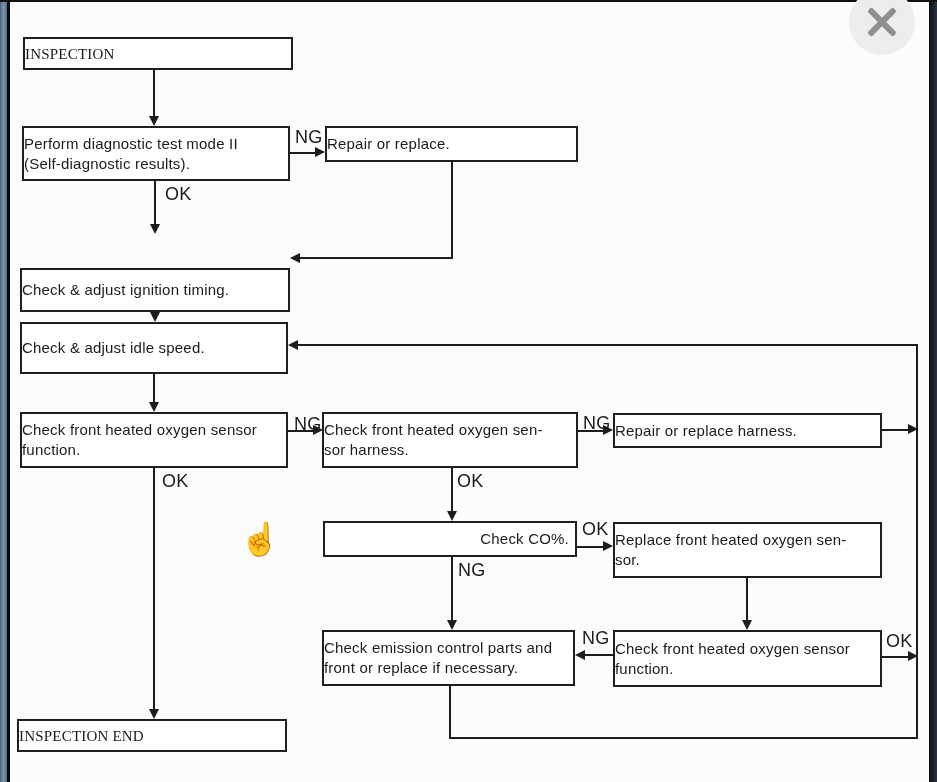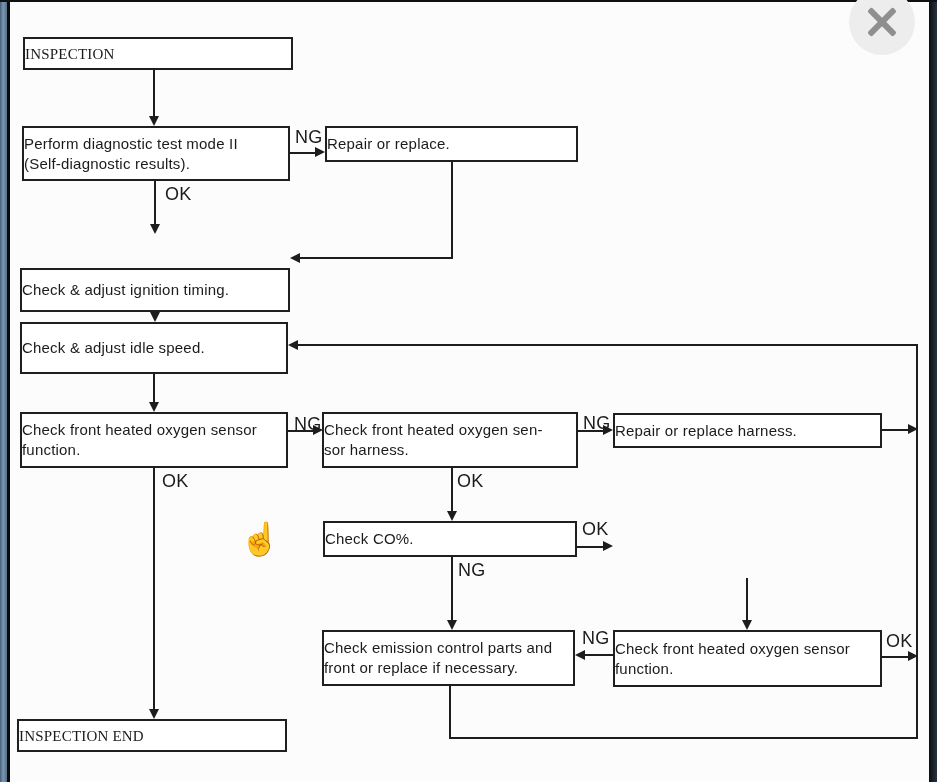--- a/index.html
+++ b/index.html
@@ -77,24 +77,28 @@
 
   <div class="node pad" style="left:613px;top:413px;width:269px;height:35px;">
     <span>Repair or replace harness.</span>
   </div>
 
   <div class="node pad" style="left:322px;top:412px;width:256px;height:56px;">
     <span>Check front heated oxygen sen-</span>
     <span>sor harness.</span>
   </div>
 
-  <div class="node pad" style="left:323px;top:521px;width:254px;height:36px;">
+  <div class="node pad" style="left:323px;top:521px;width:254px;height:36px;align-items:flex-end;">
     <span>Check CO%.</span>
   </div>
 
+  <div class="node pad" style="left:613px;top:522px;width:269px;height:56px;">
+    <span>Replace front heated oxygen sen-</span>
+    <span>sor.</span>
+  </div>
 
   <div class="node pad" style="left:322px;top:630px;width:253px;height:56px;">
     <span>Check emission control parts and</span>
     <span>front or replace if necessary.</span>
   </div>
 
   <div class="node pad" style="left:613px;top:630px;width:269px;height:57px;">
     <span>Check front heated oxygen sensor</span>
     <span>function.</span>
   </div>

